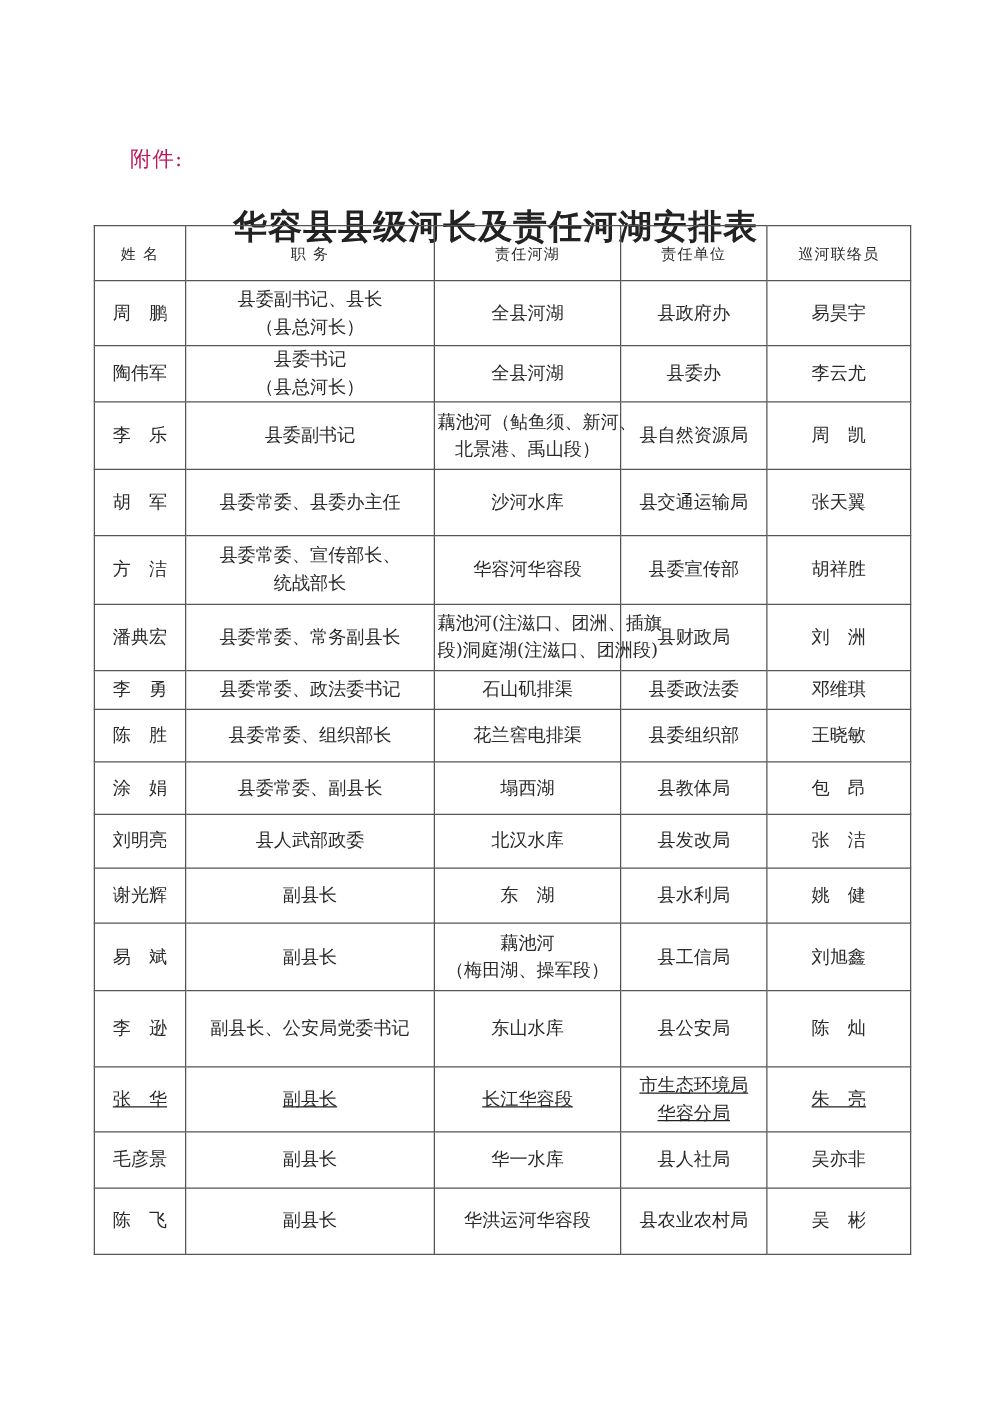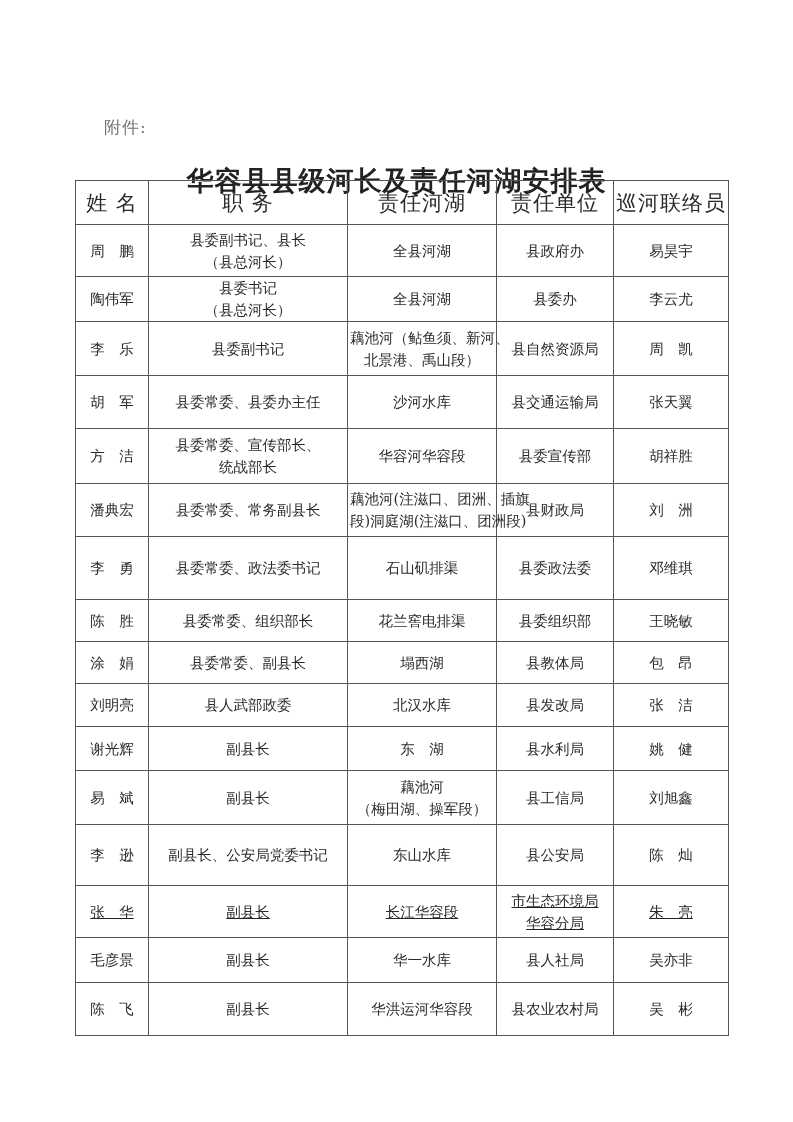--- a/index.html
+++ b/index.html
@@ -1,25 +1,25 @@
 <!DOCTYPE html>
 <html><head>
 <meta charset="utf-8">
 <style>
   html, body { margin: 0; padding: 0; background: #ffffff; }
   body { width: 793px; height: 1122px; position: relative; overflow: hidden;
          font-family: "DejaVu Serif", "Liberation Serif", serif; color: #222; }
-  .attach { position: absolute; left: 104px; top: 116px; font-size: 17px; letter-spacing: 1px; color: #737373; }
+  .attach { position: absolute; left: 104px; top: 116px; font-size: 17px; letter-spacing: 1px; color: #be185d; }
   .title { position: absolute; left: 0; width: 793px; top: 143px; text-align: center;
            font-size: 27px; font-weight: bold; letter-spacing: 1px; color: #222; margin-top: 20px; }
   table.main { position: absolute; left: 75px; top: 180px; border-collapse: collapse;
                table-layout: fixed; width: 653px; }
   table.main td, table.main th { border: 1.3px solid #555; text-align: center; vertical-align: middle;
                padding: 0 2px; font-size: 14.5px; line-height: 22px; font-weight: normal; color: #2a2a2a; }
-  table.main th { font-size: 21px; letter-spacing: 1px; }
+  table.main th { font-size: 12px; letter-spacing: 1px; }
   .small { font-size: 12.5px; line-height: 22px; }
   .xsmall { font-size: 11.5px; line-height: 22px; }
   .line { display: block; white-space: nowrap; }
 </style>
 </head>
 <body>
 
 <div class="attach">附件:</div>
 <div class="title">华容县县级河长及责任河湖安排表</div>
 
@@ -117,21 +117,21 @@
         </td>
         <td class="xsmall">
           <span class="line">藕池河(注滋口、团洲、插旗</span>
           <span class="line">段)洞庭湖(注滋口、团洲段)</span>
         </td>
         <td>
           <span class="line">县财政局</span>
         </td>
         <td>刘　洲</td>
       </tr>
-      <tr style="height: 63px;">
+      <tr style="height: 31px;">
         <td>李　勇</td>
         <td>
           <span class="line">县委常委、政法委书记</span>
         </td>
         <td>
           <span class="line">石山矶排渠</span>
         </td>
         <td>
           <span class="line">县委政法委</span>
         </td>

